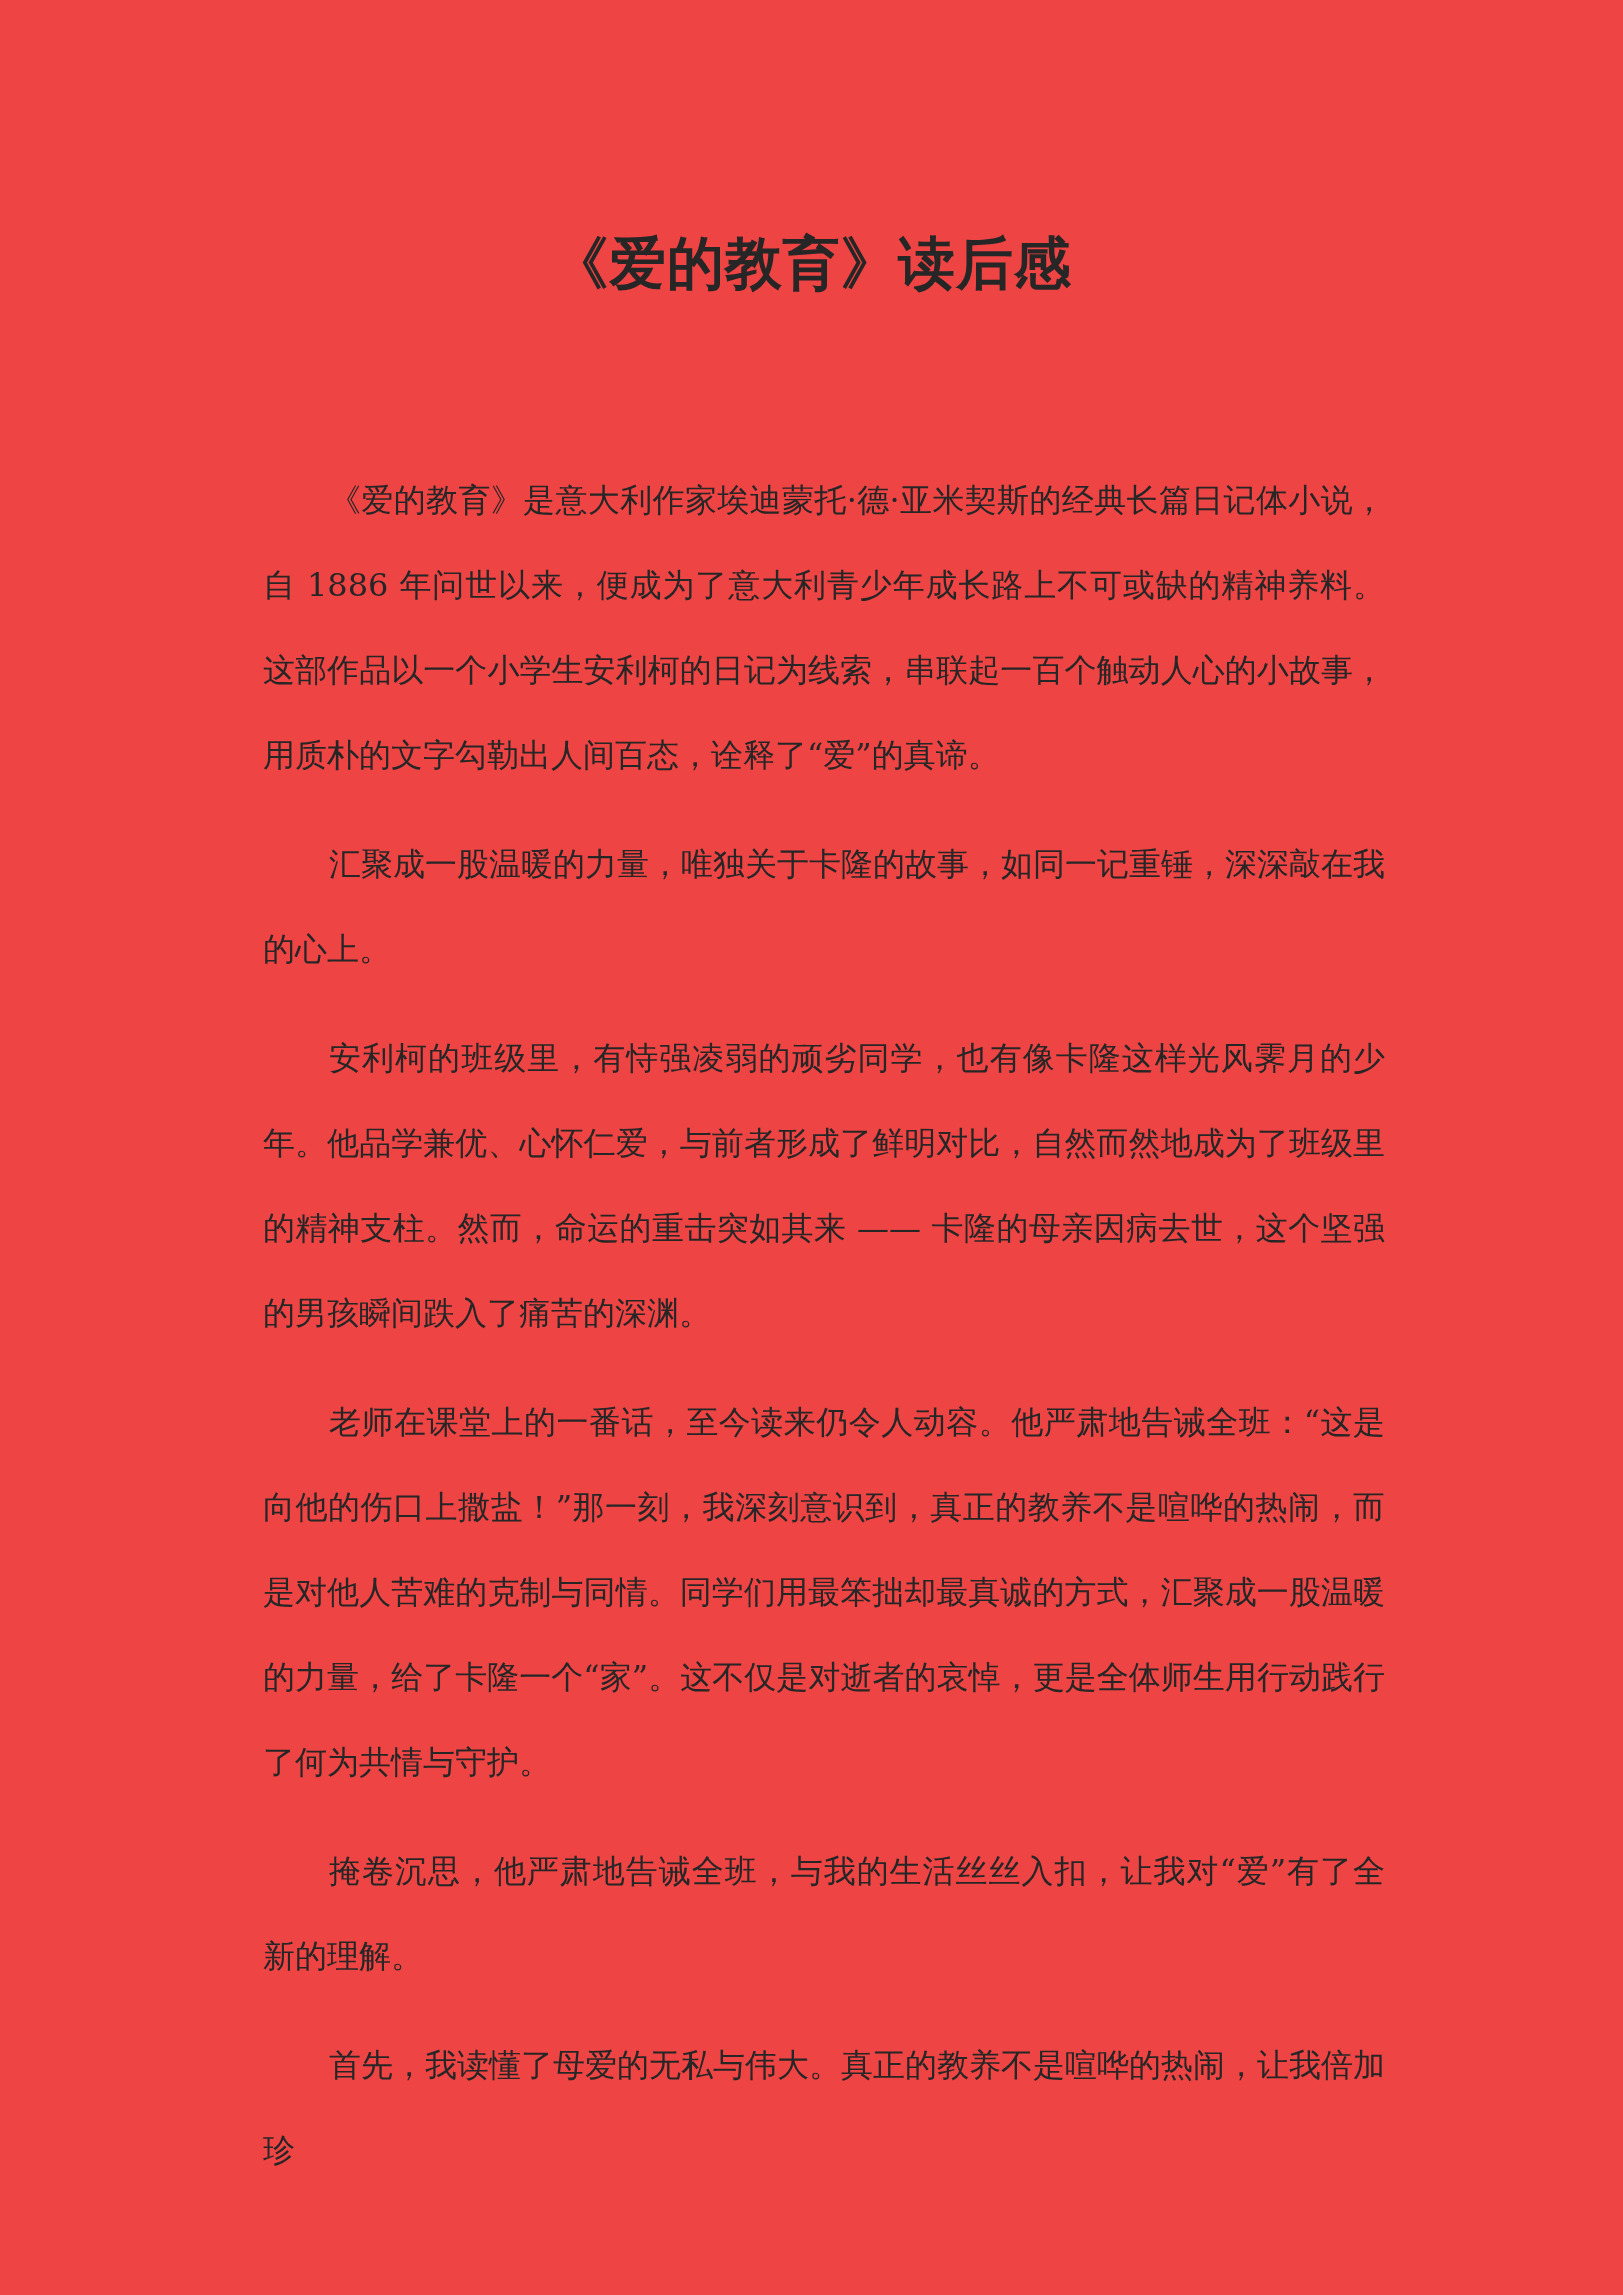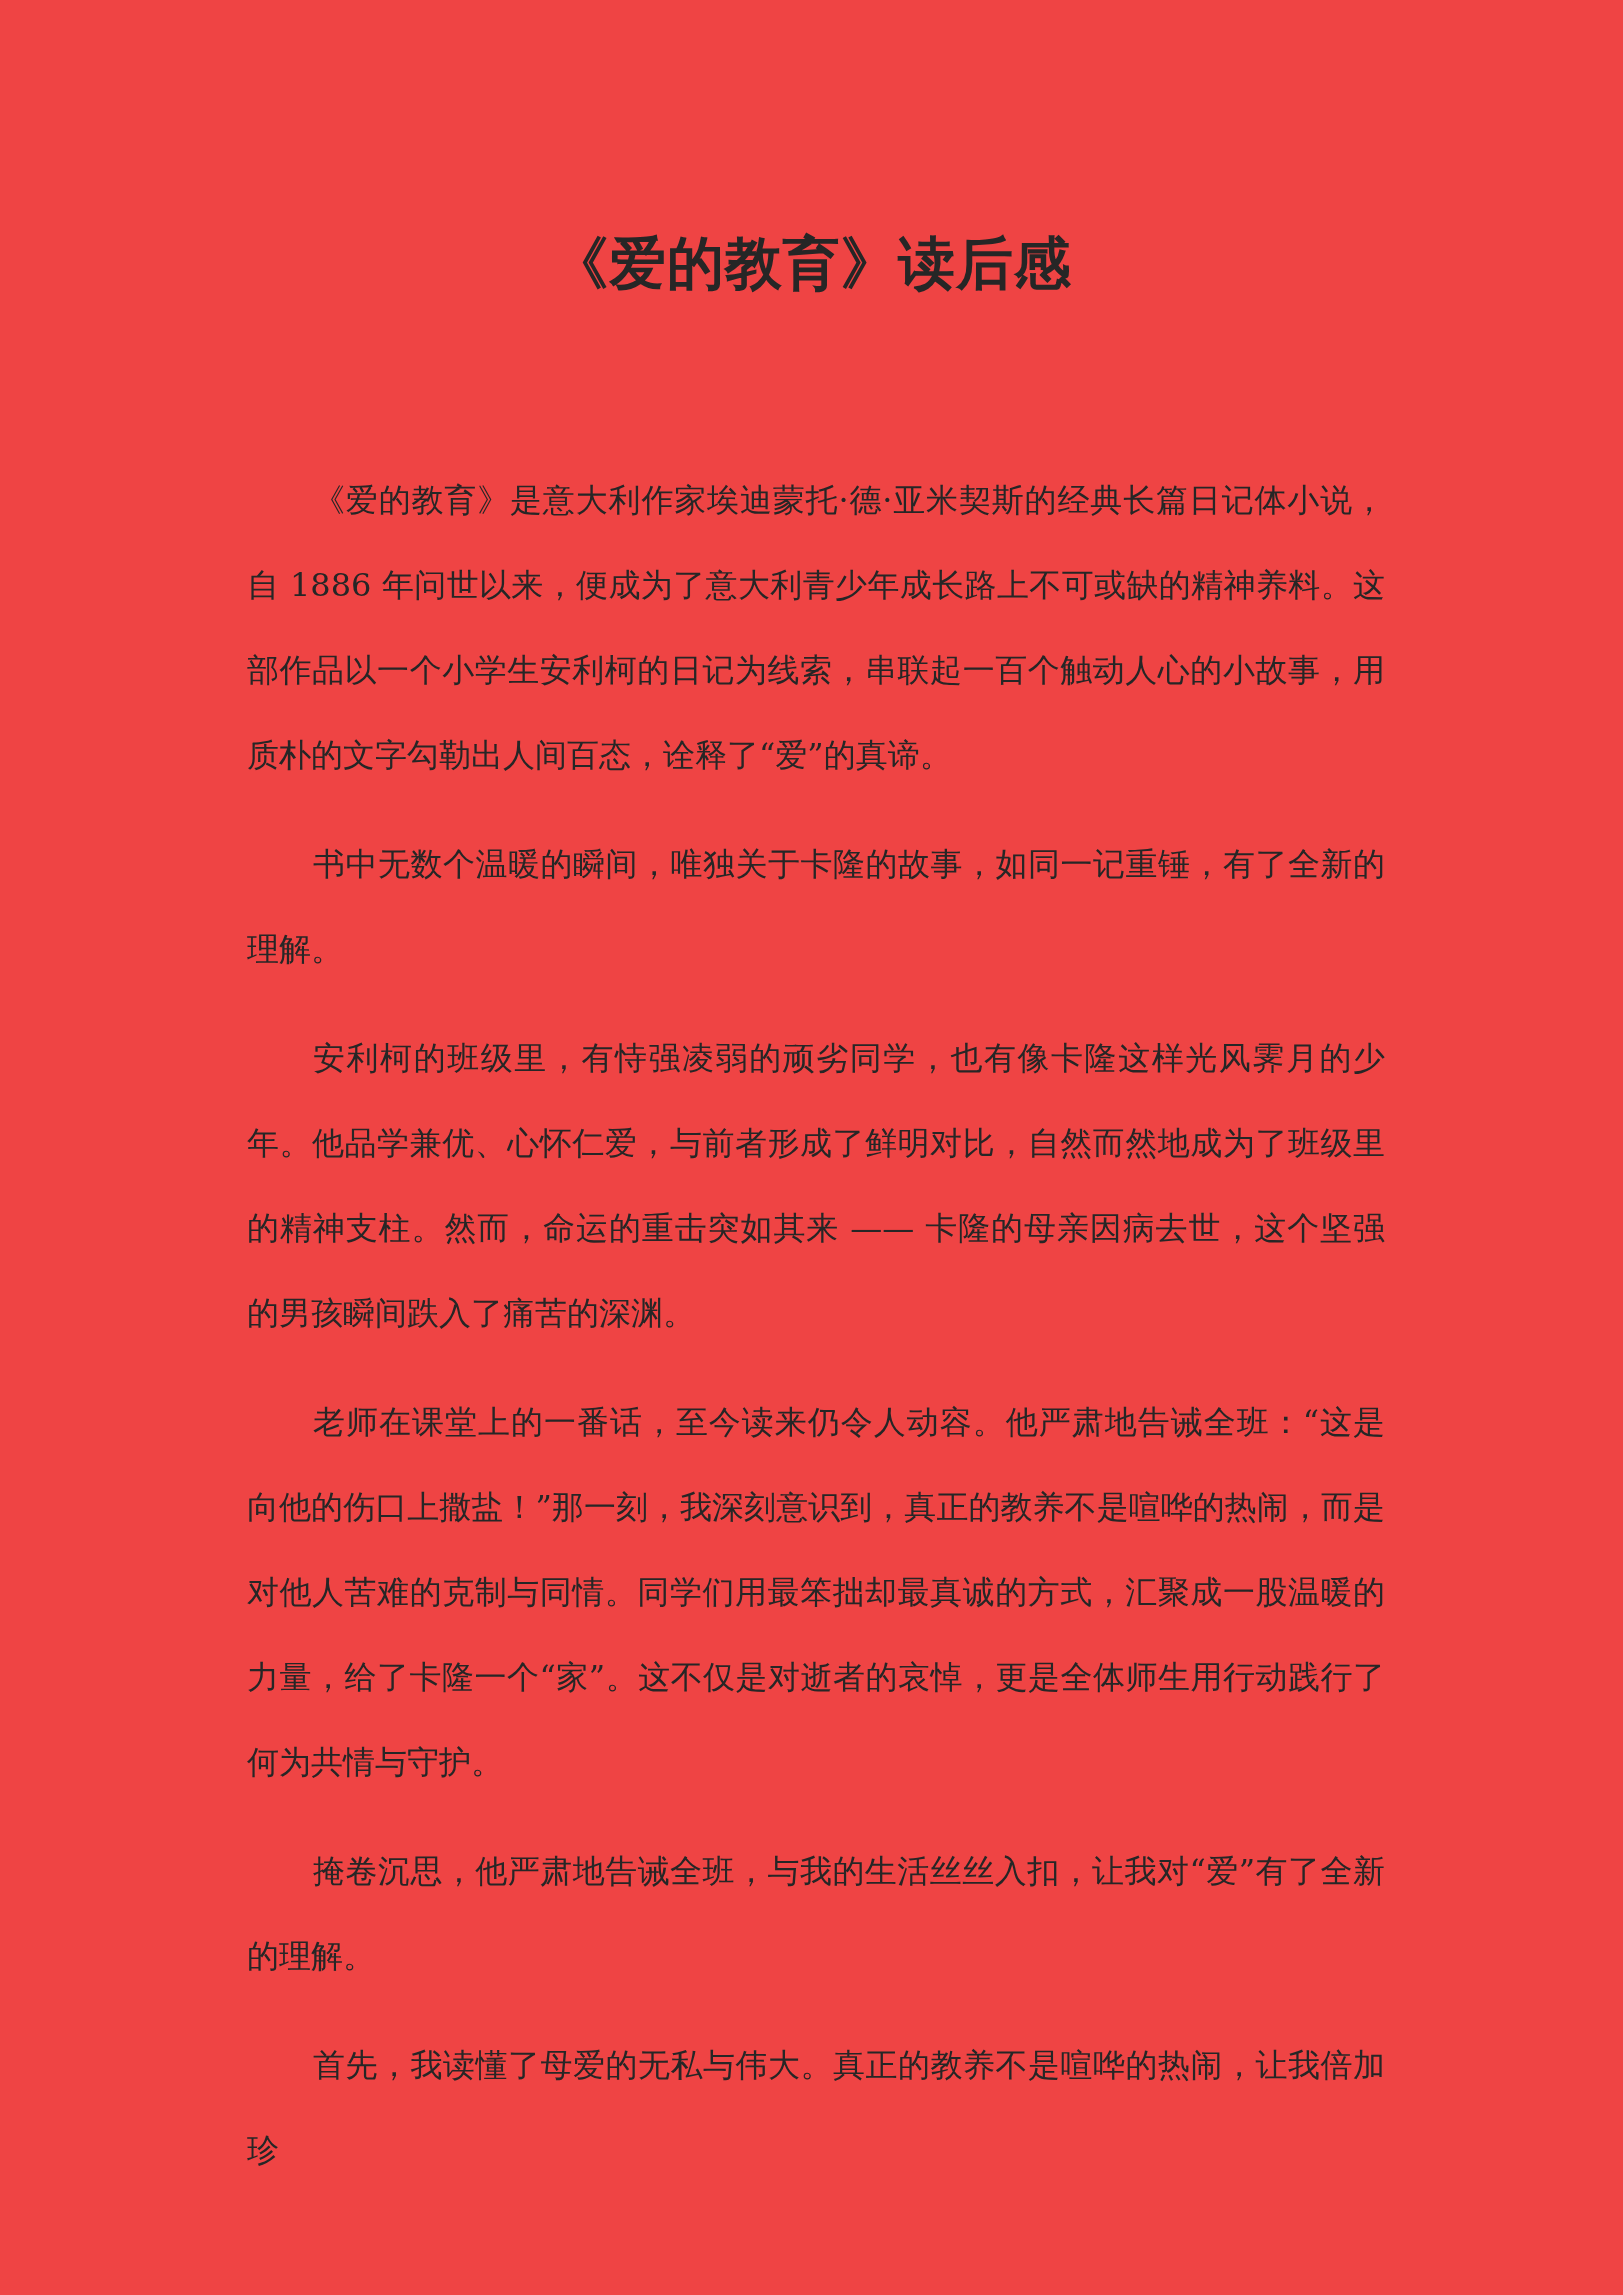--- a/index.html
+++ b/index.html
@@ -42,32 +42,32 @@
       top: 458px;
       width: 1138px;
       font-family: "DejaVu Serif", "Liberation Serif", serif;
       font-size: 32px;
       line-height: 85px;
       color: #262626;
       text-align: justify;
       text-justify: inter-character;
     }
     .para {
-      margin: 0 0 24px 0;
+      margin: 0 0 24px 16px;
       text-indent: 66px;
     }
   </style>
 </head>
 <body>
 
 <div class="page">
   <h1 class="doc-title">《爱的教育》读后感</h1>
 
   <div class="body-text">
     <p class="para">《爱的教育》是意大利作家埃迪蒙托·德·亚米契斯的经典长篇日记体小说，自 1886 年问世以来，便成为了意大利青少年成长路上不可或缺的精神养料。这部作品以一个小学生安利柯的日记为线索，串联起一百个触动人心的小故事，用质朴的文字勾勒出人间百态，诠释了“爱”的真谛。</p>
-    <p class="para">书中无数个温暖的瞬间，唯独关于卡隆的故事，如同一记重锤，有了全新的理解。</p>
+    <p class="para">汇聚成一股温暖的力量，唯独关于卡隆的故事，如同一记重锤，深深敲在我的心上。</p>
     <p class="para">安利柯的班级里，有恃强凌弱的顽劣同学，也有像卡隆这样光风霁月的少年。他品学兼优、心怀仁爱，与前者形成了鲜明对比，自然而然地成为了班级里的精神支柱。然而，命运的重击突如其来 —— 卡隆的母亲因病去世，这个坚强的男孩瞬间跌入了痛苦的深渊。</p>
     <p class="para">老师在课堂上的一番话，至今读来仍令人动容。他严肃地告诫全班：“这是向他的伤口上撒盐！”那一刻，我深刻意识到，真正的教养不是喧哗的热闹，而是对他人苦难的克制与同情。同学们用最笨拙却最真诚的方式，汇聚成一股温暖的力量，给了卡隆一个“家”。这不仅是对逝者的哀悼，更是全体师生用行动践行了何为共情与守护。</p>
     <p class="para">掩卷沉思，他严肃地告诫全班，与我的生活丝丝入扣，让我对“爱”有了全新的理解。</p>
     <p class="para">首先，我读懂了母爱的无私与伟大。真正的教养不是喧哗的热闹，让我倍加珍</p>
   </div>
 </div>
 
 
 </body></html>

